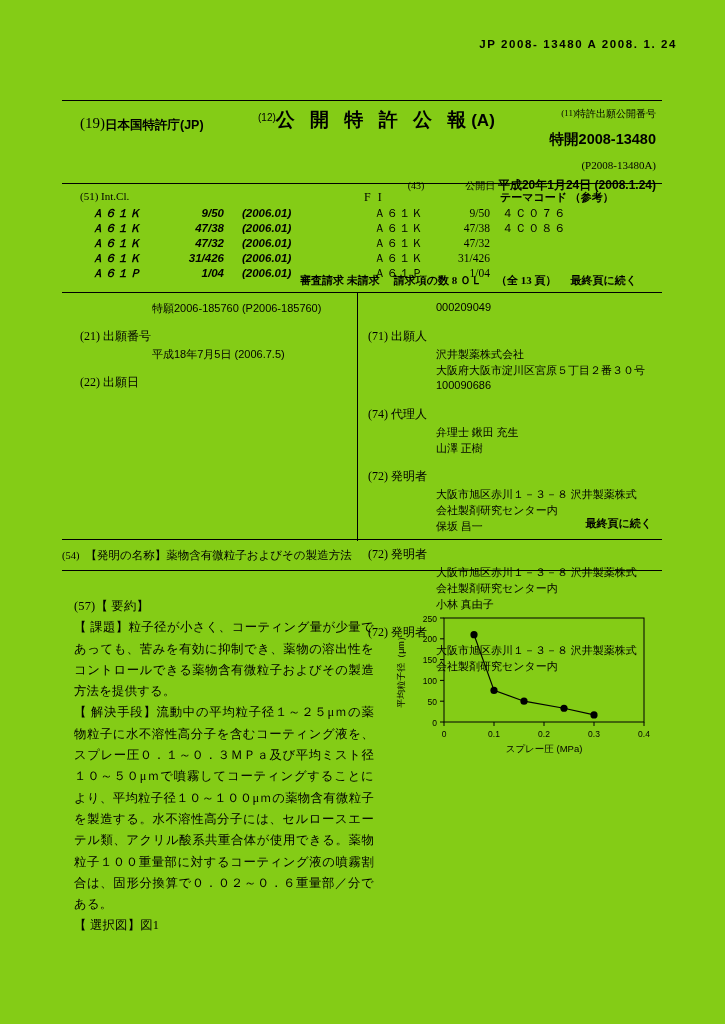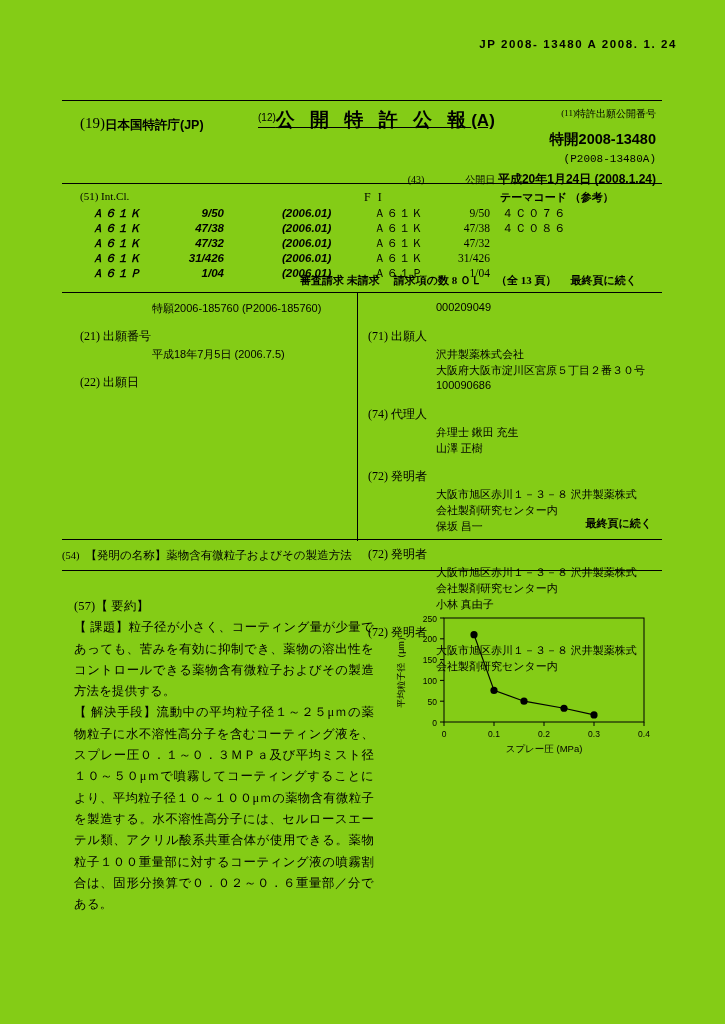--- a/index.html
+++ b/index.html
@@ -59,21 +59,20 @@
   .small-paren { font-size: 15px; vertical-align: 1px; }
 
   .gazette {
     position: absolute;
     left: 196px;
     top: 6px;
     font-family: "Liberation Sans", sans-serif;
     font-weight: bold;
     font-size: 19px;
     white-space: nowrap;
-    text-decoration: underline;
   }
   .gazette .pfx { font-size: 10px; font-weight: normal; vertical-align: 5px; }
   .gazette .sp { letter-spacing: 5px; }
   .gazette .a { font-size: 17px; }
 
   .pubno-block {
     position: absolute;
     right: 6px;
     top: 6px;
     text-align: right;
@@ -81,23 +80,23 @@
   }
   .pubno-label { font-size: 10px; }
   .pubno-label .num { font-size: 9px; vertical-align: 1px; }
   .pubno-main {
     font-family: "Liberation Sans", sans-serif;
     font-weight: bold;
     font-size: 14.5px;
     margin-top: 9px;
   }
   .pubno-alt {
-    font-family: Liberation Mono, monospace;
-    font-size: 11px;
-    margin-top: 4px;
+    font-family: Liberation Serif, serif;
+    font-size: 11px;
+    margin-top: 10px;
   }
   .pubdate {
     margin-top: 6px;
     font-size: 11px;
     white-space: nowrap;
   }
   .pubdate .lbl { font-size: 10px; margin-left: 38px; }
   .pubdate b { font-family: "Liberation Sans", sans-serif; font-size: 12px; }
 
   .rule {
@@ -141,21 +140,21 @@
   .ipc-row {
     font-family: "Liberation Sans", sans-serif;
     font-style: italic;
     font-weight: bold;
     font-size: 11.5px;
     height: 15px;
     white-space: nowrap;
   }
   .ipc-row .c1 { display: inline-block; width: 62px; letter-spacing: 1px; }
   .ipc-row .c2 { display: inline-block; width: 70px; text-align: right; }
-  .ipc-row .c3 { display: inline-block; width: 80px; padding-left: 34px; margin-left: 24px; }
+  .ipc-row .c3 { display: inline-block; width: 80px; padding-left: 18px; }
 
   .fi-list {
     position: absolute;
     left: 312px;
     top: 22px;
   }
   .fi-row {
     font-family: "Liberation Serif", serif;
     font-size: 11.5px;
     height: 15px;
@@ -424,20 +423,21 @@
 
   <div class="title-line">
     <span class="tag">(54)</span><span>【発明の名称】</span><span>薬物含有微粒子およびその製造方法</span>
   </div>
   <div class="title-rule"></div>
 
   <div class="abstract">
     <p>(57)【 要約】</p>
     <p>【 課題】粒子径が小さく、コーティング量が少量であっても、苦みを有効に抑制でき、薬物の溶出性をコントロールできる薬物含有微粒子およびその製造方法を提供する。</p>
     <p>【 解決手段】流動中の平均粒子径１～２５μｍの薬物粒子に水不溶性高分子を含むコーティング液を、スプレー圧０．１～０．３ＭＰａ及び平均ミスト径１０～５０μｍで噴霧してコーティングすることにより、平均粒子径１０～１００μｍの薬物含有微粒子を製造する。水不溶性高分子には、セルロースエーテル類、アクリル酸系共重合体が使用できる。薬物粒子１００重量部に対するコーティング液の噴霧割合は、固形分換算で０．０２～０．６重量部／分である。</p>
+    <p>【 選択図】図1</p>
   </div>
 
   <div class="figure">
     <svg class="fig-svg" id="chart-svg" width="270" height="160" viewBox="0 0 270 160">
         <rect x="52" y="14" width="200" height="104" fill="none" stroke="#000" stroke-width="1"></rect>
         <line x1="48" y1="118" x2="52" y2="118" stroke="#000" stroke-width="1"></line>
         <text x="45" y="121.5" text-anchor="end" font-size="8.5" font-family="&quot;Liberation Sans&quot;, sans-serif" fill="#000">0</text>
         <line x1="48" y1="97.2" x2="52" y2="97.2" stroke="#000" stroke-width="1"></line>
         <text x="45" y="100.7" text-anchor="end" font-size="8.5" font-family="&quot;Liberation Sans&quot;, sans-serif" fill="#000">50</text>
         <line x1="48" y1="76.4" x2="52" y2="76.4" stroke="#000" stroke-width="1"></line>

